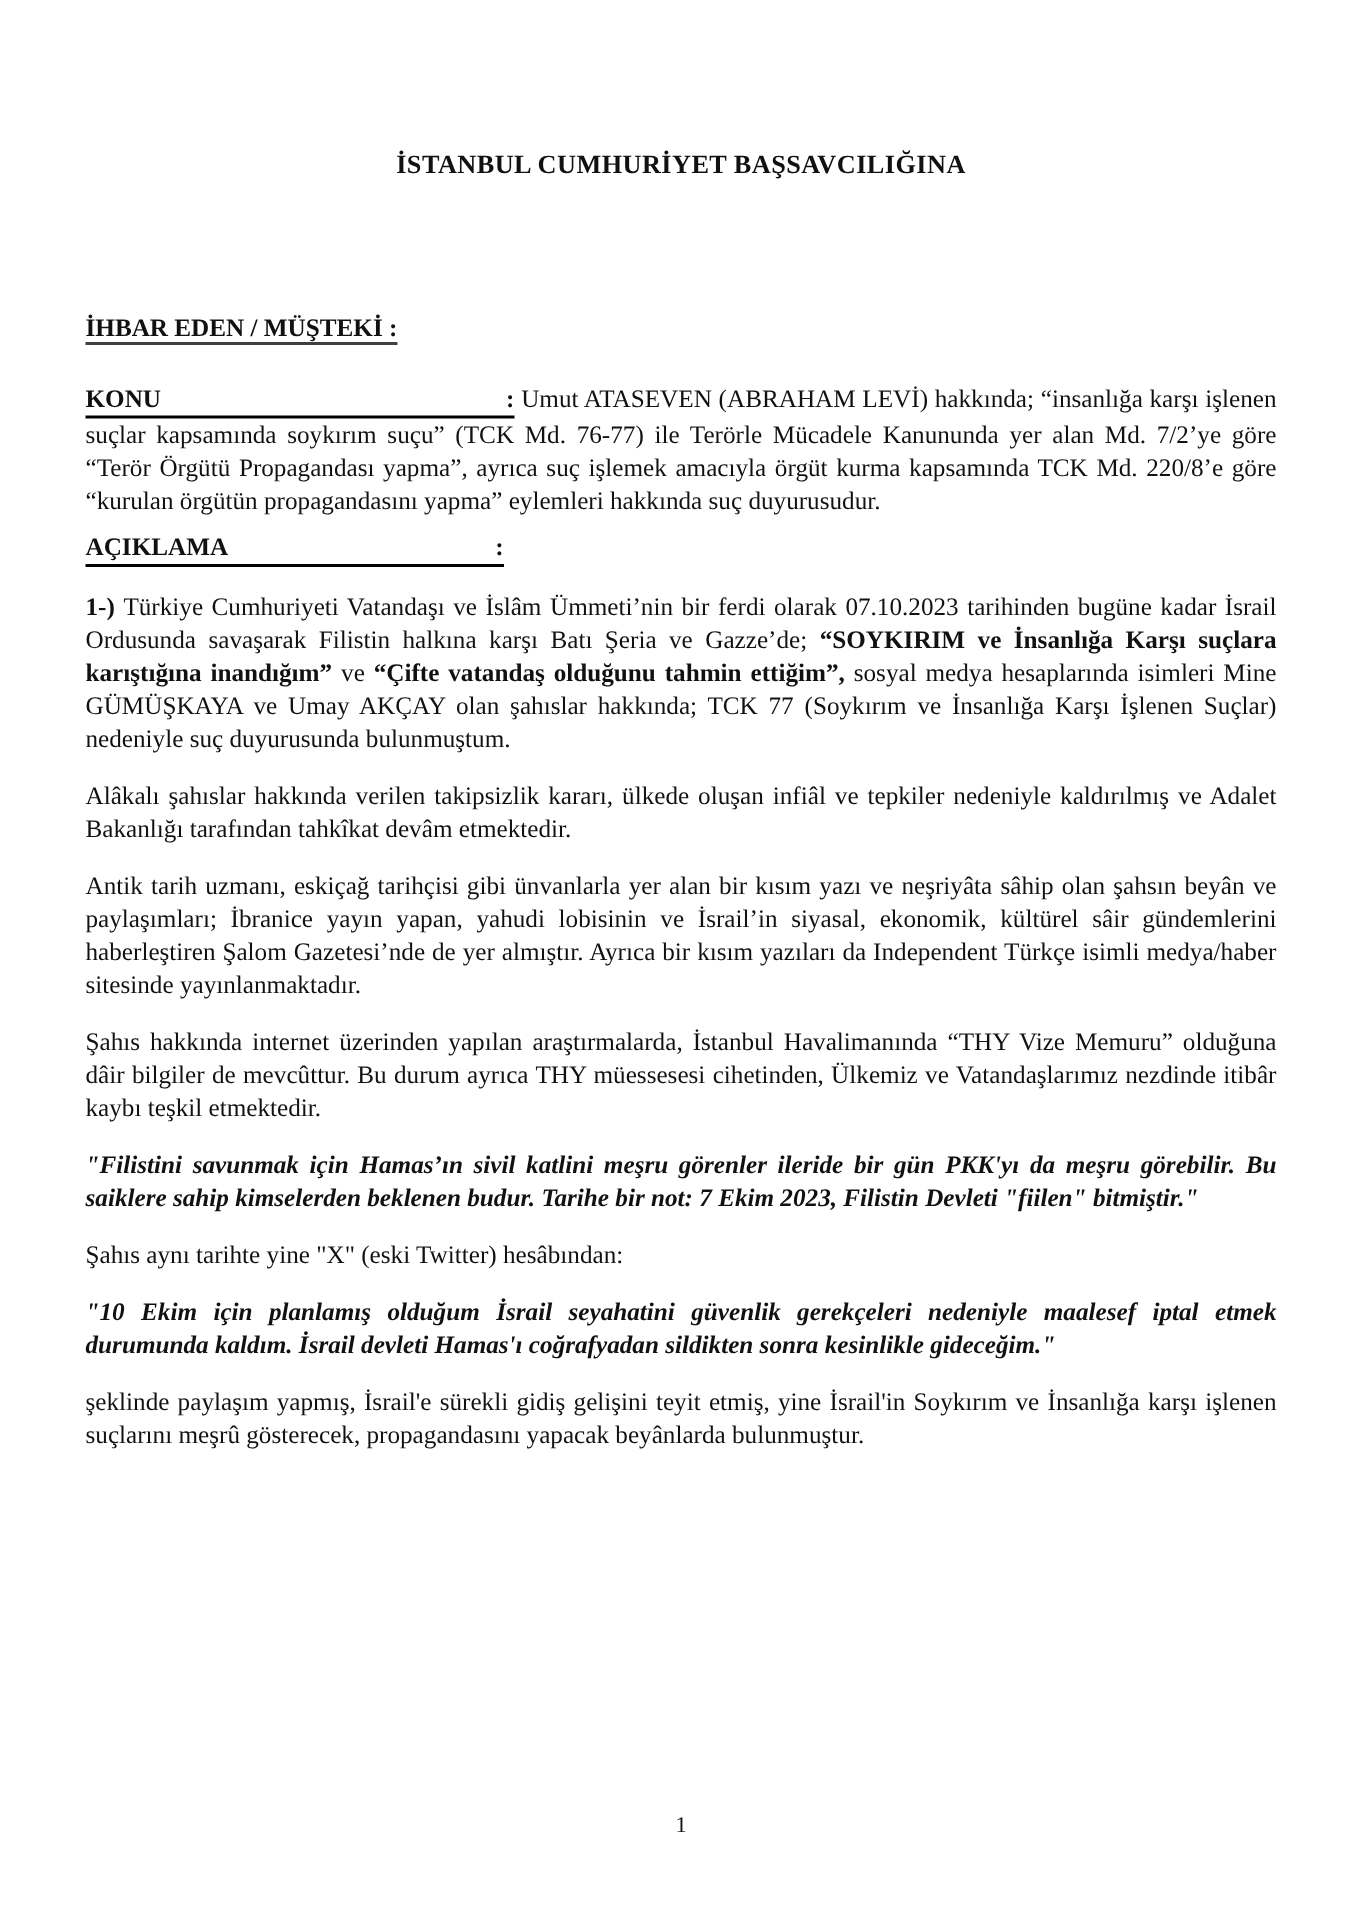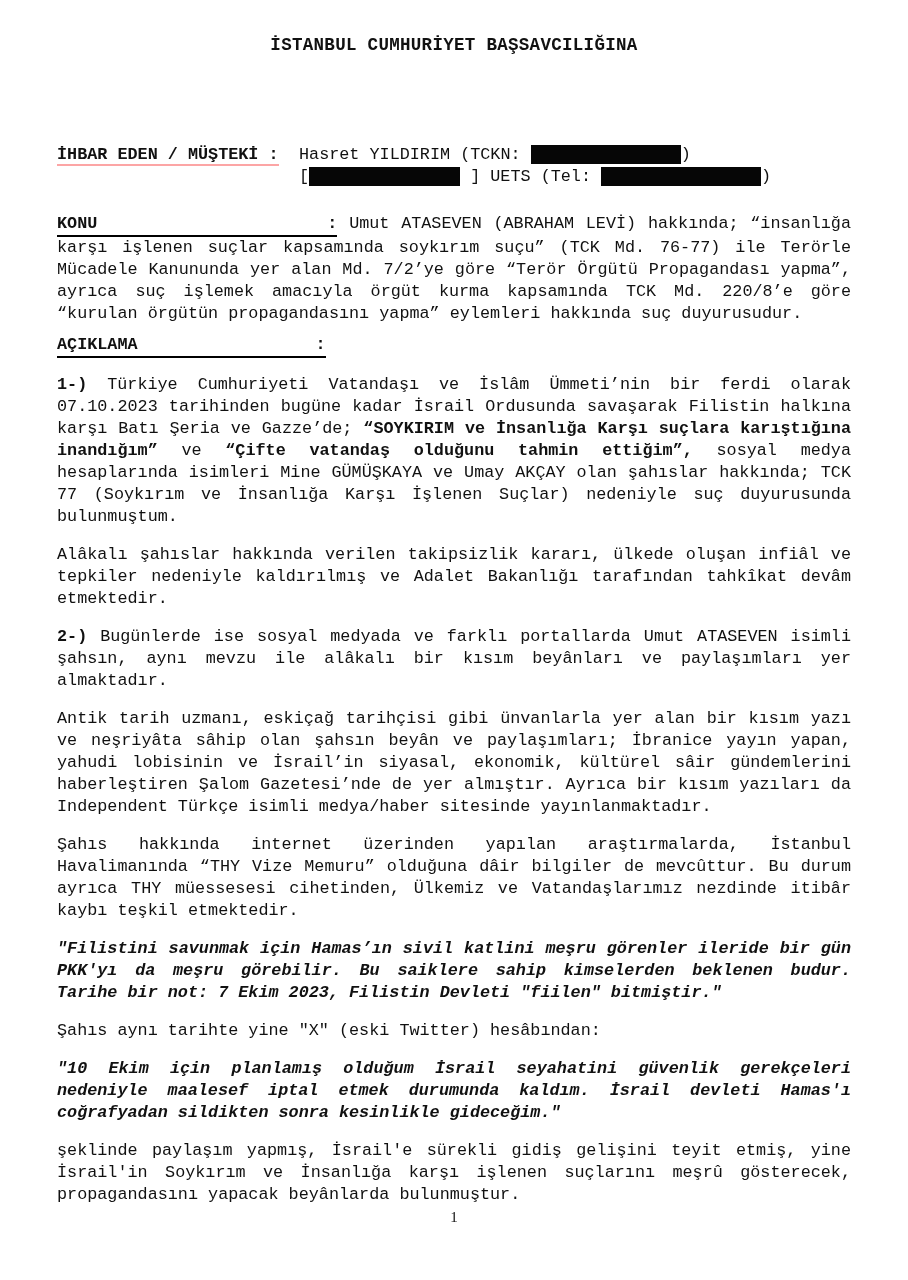--- a/index.html
+++ b/index.html
@@ -9,21 +9,21 @@
     width: 908px;
     height: 1280px;
     margin: 0 auto;
     background: #ffffff;
     color: #111;
     font-family: "Liberation Serif", "DejaVu Serif", serif;
     font-size: 16.8px;
     line-height: 22px;
     overflow: hidden;
   }
-  .content { padding: 34px 57px 0 57px; font-family: Liberation Mono, monospace; }
+  .content { padding: 98px 57px 0 57px; }
 
   
   .doc-title {
     text-align: center;
     font-weight: bold;
     font-size: 17.5px;
     letter-spacing: 0.3px;
   }
   .seal-wrap {
     position: absolute;
@@ -40,21 +40,21 @@
     color: #3a3a3a;
     letter-spacing: 0.3px;
     margin-top: 8px;
     white-space: nowrap;
   }
 
   
   .complainant { display: flex; margin-top: 88px; }
   .label-underline {
     font-weight: bold;
-    border-bottom: 2px solid #fca5a5;
+    border-bottom: 2px solid #404040;
     white-space: nowrap;
     align-self: flex-start;
   }
   .complainant .label-col { width: 238px; flex: 0 0 auto; }
   .complainant .value-col { padding-left: 4px; }
   .redaction {
     display: inline-block;
     background: #060606;
     height: 19px;
     vertical-align: text-bottom;
@@ -98,41 +98,29 @@
 
 
   <div class="content">
 
     <div class="doc-title">İSTANBUL CUMHURİYET BAŞSAVCILIĞINA</div>
 
     <div class="complainant">
       <div class="label-col">
         <span class="label-underline">İHBAR EDEN / MÜŞTEKİ :</span>
       </div>
-      <div class="value-col">
-        <div>
-          <span>Hasret YILDIRIM (TCKN:</span>
-          <span class="redaction w1"></span><span>)</span>
-        </div>
-        <div>
-          <span>[</span><span class="redaction w2"></span>
-          <span>] UETS (Tel:</span>
-          <span class="redaction w3"></span><span>)</span>
-        </div>
-      </div>
     </div>
 
     <p class="konu-block"><span class="inline-heading"><span>KONU</span><span class="filler-konu"></span><span>:</span></span><span> Umut ATASEVEN (ABRAHAM LEVİ) hakkında; “insanlığa karşı işlenen suçlar kapsamında soykırım suçu” (TCK Md. 76-77) ile Terörle Mücadele Kanununda yer alan Md. 7/2’ye göre “Terör Örgütü Propagandası yapma”, ayrıca suç işlemek amacıyla örgüt kurma kapsamında TCK Md. 220/8’e göre “kurulan örgütün propagandasını yapma” eylemleri hakkında suç duyurusudur.</span></p>
 
     <p class="aciklama-heading"><span class="inline-heading"><span>AÇIKLAMA</span><span class="filler-aciklama"></span><span>:</span></span></p>
 
     <div class="paras">
         <p class="para"><span class="b">1-) </span><span>Türkiye Cumhuriyeti Vatandaşı ve İslâm Ümmeti’nin bir ferdi olarak 07.10.2023 tarihinden bugüne kadar İsrail Ordusunda savaşarak Filistin halkına karşı Batı Şeria ve Gazze’de; </span><span class="b">“SOYKIRIM ve İnsanlığa Karşı suçlara karıştığına inandığım”</span><span> ve </span><span class="b">“Çifte vatandaş olduğunu tahmin ettiğim”,</span><span> sosyal medya hesaplarında isimleri Mine GÜMÜŞKAYA ve Umay AKÇAY olan şahıslar hakkında; TCK 77 (Soykırım ve İnsanlığa Karşı İşlenen Suçlar) nedeniyle suç duyurusunda bulunmuştum.</span></p>
         <p class="para"><span>Alâkalı şahıslar hakkında verilen takipsizlik kararı, ülkede oluşan infiâl ve tepkiler nedeniyle kaldırılmış ve Adalet Bakanlığı tarafından tahkîkat devâm etmektedir.</span></p>
-        <p class="para"><span class="b">2-) </span><span>Bugünlerde ise sosyal medyada ve farklı portallarda Umut ATASEVEN isimli şahsın, aynı mevzu ile alâkalı bir kısım beyânları ve paylaşımları yer almaktadır.</span></p>
         <p class="para"><span>Antik tarih uzmanı, eskiçağ tarihçisi gibi ünvanlarla yer alan bir kısım yazı ve neşriyâta sâhip olan şahsın beyân ve paylaşımları; İbranice yayın yapan, yahudi lobisinin ve İsrail’in siyasal, ekonomik, kültürel sâir gündemlerini haberleştiren Şalom Gazetesi’nde de yer almıştır. Ayrıca bir kısım yazıları da Independent Türkçe isimli medya/haber sitesinde yayınlanmaktadır.</span></p>
         <p class="para"><span>Şahıs hakkında internet üzerinden yapılan araştırmalarda, İstanbul Havalimanında “THY Vize Memuru” olduğuna dâir bilgiler de mevcûttur. Bu durum ayrıca THY müessesesi cihetinden, Ülkemiz ve Vatandaşlarımız nezdinde itibâr kaybı teşkil etmektedir.</span></p>
         <p class="para quote"><span class="b i">"Filistini savunmak için Hamas’ın sivil katlini meşru görenler ileride bir gün PKK'yı da meşru görebilir. Bu saiklere sahip kimselerden beklenen budur. Tarihe bir not: 7 Ekim 2023, Filistin Devleti "fiilen" bitmiştir."</span></p>
         <p class="para"><span>Şahıs aynı tarihte yine "X" (eski Twitter) hesâbından:</span></p>
         <p class="para quote"><span class="b i">"10 Ekim için planlamış olduğum İsrail seyahatini güvenlik gerekçeleri nedeniyle maalesef iptal etmek durumunda kaldım. İsrail devleti Hamas'ı coğrafyadan sildikten sonra kesinlikle gideceğim."</span></p>
         <p class="para"><span>şeklinde paylaşım yapmış, İsrail'e sürekli gidiş gelişini teyit etmiş, yine İsrail'in Soykırım ve İnsanlığa karşı işlenen suçlarını meşrû gösterecek, propagandasını yapacak beyânlarda bulunmuştur.</span></p>
       </div>
 
   </div>
 

